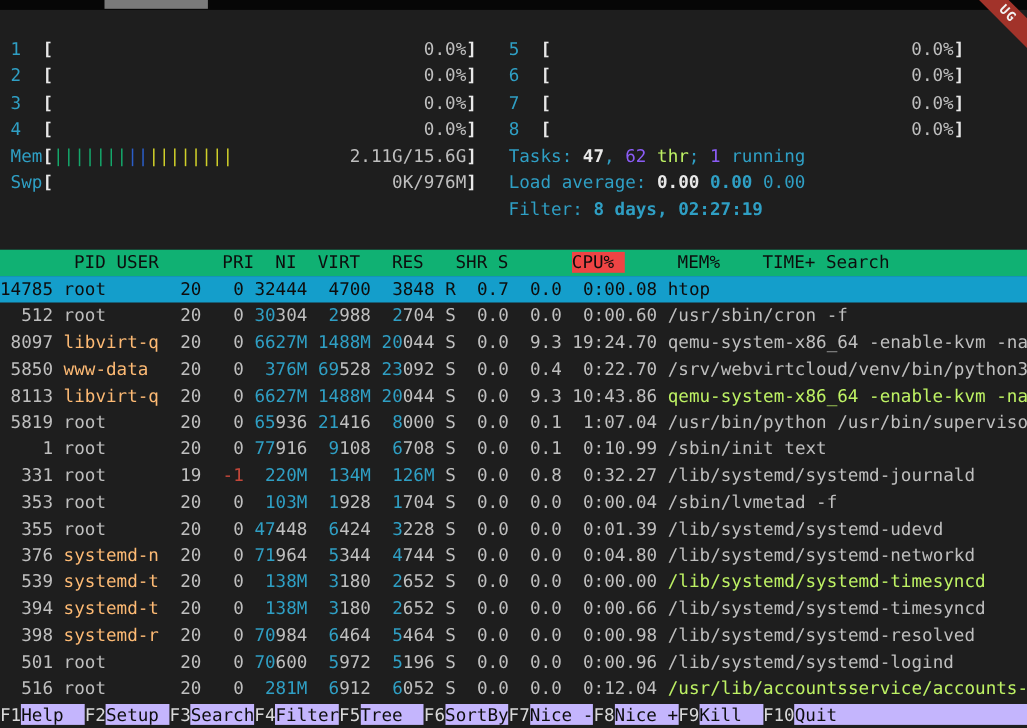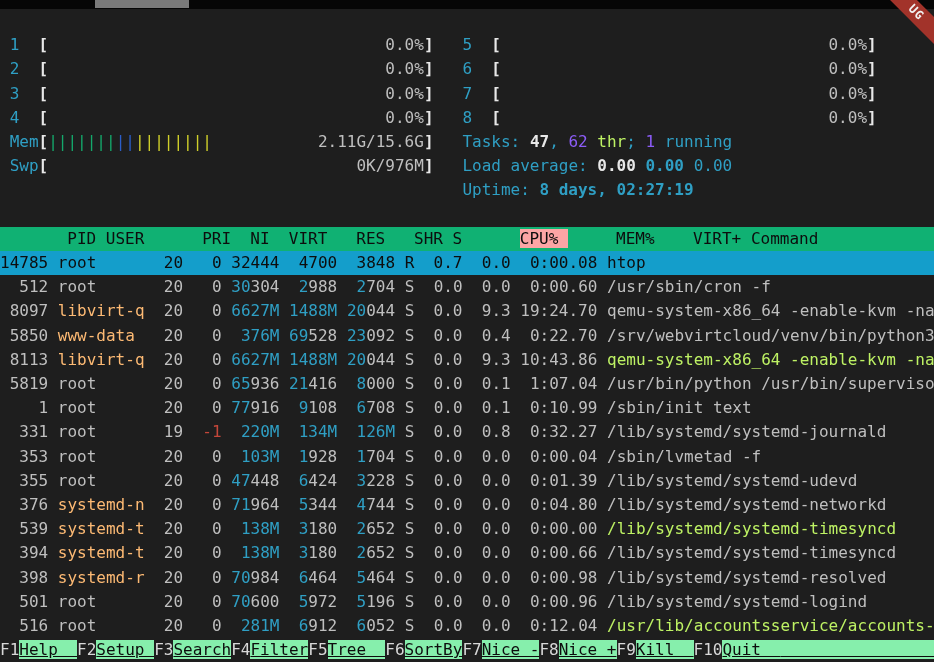--- a/index.html
+++ b/index.html
@@ -18,44 +18,44 @@
   .B {color:#e8e8e8;font-weight:bold;}
   .g {color:#bef264;}
   .gB{color:#8b5cf6;font-weight:normal;}
   .d {color:#fdba74;}
   .r {color:#c4473a;}
   .mg{color:#14a86b;}
   .mb{color:#2b5ec9;}
   .my{color:#d0d02a;}
   .hdr{background:#10b173;}
   .hdr span{color:#0d0d0d;margin-left:48px;}
-  .hdr .sortcell{background:#fca5a5;}
+  .hdr .sortcell{background:#ef4444;}
   .sel{background:#149ecb;}
   .sel span{color:#0d0d0d !important;}
   .fk{color:#d8d8d8;}
-  .fa{background:#86efac;color:#0d0d0d;text-decoration:underline;}
+  .fa{background:#c4b5fd;color:#0d0d0d;}
 </style>
 </head>
 <body>
 
 <div class="screen">
   <div class="topstrip"></div>
   <div class="toptab"></div>
   <div class="ribbon"><span>UG</span></div>
   <div id="term">
       <div class="line" style="top: 9px;"><span></span></div>
       <div class="line" style="top: 33.2px;"><span> </span><span class="c">1  </span><span class="B">[</span><span class="w">                                   0.0%</span><span class="B">]</span><span>   </span><span class="c">5  </span><span class="B">[</span><span class="w">                                  0.0%</span><span class="B">]</span><span>         </span></div>
       <div class="line" style="top: 57.4px;"><span> </span><span class="c">2  </span><span class="B">[</span><span class="w">                                   0.0%</span><span class="B">]</span><span>   </span><span class="c">6  </span><span class="B">[</span><span class="w">                                  0.0%</span><span class="B">]</span><span>         </span></div>
       <div class="line" style="top: 81.6px;"><span> </span><span class="c">3  </span><span class="B">[</span><span class="w">                                   0.0%</span><span class="B">]</span><span>   </span><span class="c">7  </span><span class="B">[</span><span class="w">                                  0.0%</span><span class="B">]</span><span>         </span></div>
       <div class="line" style="top: 105.8px;"><span> </span><span class="c">4  </span><span class="B">[</span><span class="w">                                   0.0%</span><span class="B">]</span><span>   </span><span class="c">8  </span><span class="B">[</span><span class="w">                                  0.0%</span><span class="B">]</span><span>         </span></div>
       <div class="line" style="top: 130px;"><span> </span><span class="c">Mem</span><span class="B">[</span><span class="mg">|||||||</span><span class="mb">||</span><span class="my">||||||||</span><span>           </span><span class="w">2.11G/15.6G</span><span class="B">]</span><span>   </span><span class="c">Tasks: </span><span class="B">47</span><span class="c">, </span><span class="gB">62</span><span class="g"> thr</span><span class="c">; </span><span class="gB">1</span><span class="c"> running</span><span>                        </span></div>
       <div class="line" style="top: 154.2px;"><span> </span><span class="c">Swp</span><span class="B">[</span><span>                                </span><span class="w">0K/976M</span><span class="B">]</span><span>   </span><span class="c">Load average: </span><span class="B">0.00</span><span> </span><span class="cB">0.00</span><span> </span><span class="c">0.00</span><span>                        </span></div>
-      <div class="line" style="top: 178.4px;"><span>                                                </span><span class="c">Uptime: </span><span class="cB">8 days, 02:27:19</span><span>                            </span></div>
+      <div class="line" style="top: 178.4px;"><span>                                                </span><span class="c">Filter: </span><span class="cB">8 days, 02:27:19</span><span>                            </span></div>
       <div class="line" style="top: 202.6px;"><span></span></div>
-      <div class="line hdr" style="top: 226.8px;"><span>  PID USER      PRI  NI  VIRT   RES   SHR S </span><span class="sortcell">CPU% </span><span>MEM%    VIRT+ Command</span><span>                              </span></div>
+      <div class="line hdr" style="top: 226.8px;"><span>  PID USER      PRI  NI  VIRT   RES   SHR S </span><span class="sortcell">CPU% </span><span>MEM%    TIME+ Search</span><span>                              </span></div>
       <div class="line sel" style="top: 251px;"><span class="w">14785</span><span> </span><span class="w">root     </span><span> </span><span class="w"> 20</span><span> </span><span class="w">  0</span><span> </span><span></span><span class="c"></span><span class="w">32444</span><span> </span><span> </span><span class="c"></span><span class="w">4700</span><span> </span><span> </span><span class="c"></span><span class="w">3848</span><span> </span><span class="w">R</span><span> </span><span class="w"> 0.7</span><span> </span><span class="w"> 0.0</span><span> </span><span class="w"> 0:00.08</span><span> </span><span class="w">htop</span><span>                                 </span></div>
       <div class="line" style="top: 275.2px;"><span class="w">  512</span><span> </span><span class="w">root     </span><span> </span><span class="w"> 20</span><span> </span><span class="w">  0</span><span> </span><span></span><span class="c">30</span><span class="w">304</span><span> </span><span> </span><span class="c">2</span><span class="w">988</span><span> </span><span> </span><span class="c">2</span><span class="w">704</span><span> </span><span class="w">S</span><span> </span><span class="w"> 0.0</span><span> </span><span class="w"> 0.0</span><span> </span><span class="w"> 0:00.60</span><span> </span><span class="w">/usr/sbin/cron -f</span><span>                    </span></div>
       <div class="line" style="top: 299.4px;"><span class="w"> 8097</span><span> </span><span class="d">libvirt-q</span><span> </span><span class="w"> 20</span><span> </span><span class="w">  0</span><span> </span><span></span><span class="c">6627M</span><span class="w"></span><span> </span><span></span><span class="c">1488M</span><span class="w"></span><span> </span><span></span><span class="c">20</span><span class="w">044</span><span> </span><span class="w">S</span><span> </span><span class="w"> 0.0</span><span> </span><span class="w"> 9.3</span><span> </span><span class="w">19:24.70</span><span> </span><span class="w">qemu-system-x86_64 -enable-kvm -na</span></div>
       <div class="line" style="top: 323.6px;"><span class="w"> 5850</span><span> </span><span class="d">www-data </span><span> </span><span class="w"> 20</span><span> </span><span class="w">  0</span><span> </span><span> </span><span class="c">376M</span><span class="w"></span><span> </span><span></span><span class="c">69</span><span class="w">528</span><span> </span><span></span><span class="c">23</span><span class="w">092</span><span> </span><span class="w">S</span><span> </span><span class="w"> 0.0</span><span> </span><span class="w"> 0.4</span><span> </span><span class="w"> 0:22.70</span><span> </span><span class="w">/srv/webvirtcloud/venv/bin/python3</span></div>
       <div class="line" style="top: 347.8px;"><span class="w"> 8113</span><span> </span><span class="d">libvirt-q</span><span> </span><span class="w"> 20</span><span> </span><span class="w">  0</span><span> </span><span></span><span class="c">6627M</span><span class="w"></span><span> </span><span></span><span class="c">1488M</span><span class="w"></span><span> </span><span></span><span class="c">20</span><span class="w">044</span><span> </span><span class="w">S</span><span> </span><span class="w"> 0.0</span><span> </span><span class="w"> 9.3</span><span> </span><span class="w">10:43.86</span><span> </span><span class="g">qemu-system-x86_64 -enable-kvm -na</span></div>
       <div class="line" style="top: 372px;"><span class="w"> 5819</span><span> </span><span class="w">root     </span><span> </span><span class="w"> 20</span><span> </span><span class="w">  0</span><span> </span><span></span><span class="c">65</span><span class="w">936</span><span> </span><span></span><span class="c">21</span><span class="w">416</span><span> </span><span> </span><span class="c">8</span><span class="w">000</span><span> </span><span class="w">S</span><span> </span><span class="w"> 0.0</span><span> </span><span class="w"> 0.1</span><span> </span><span class="w"> 1:07.04</span><span> </span><span class="w">/usr/bin/python /usr/bin/superviso</span></div>
       <div class="line" style="top: 396.2px;"><span class="w">    1</span><span> </span><span class="w">root     </span><span> </span><span class="w"> 20</span><span> </span><span class="w">  0</span><span> </span><span></span><span class="c">77</span><span class="w">916</span><span> </span><span> </span><span class="c">9</span><span class="w">108</span><span> </span><span> </span><span class="c">6</span><span class="w">708</span><span> </span><span class="w">S</span><span> </span><span class="w"> 0.0</span><span> </span><span class="w"> 0.1</span><span> </span><span class="w"> 0:10.99</span><span> </span><span class="w">/sbin/init text</span><span>                      </span></div>
       <div class="line" style="top: 420.4px;"><span class="w">  331</span><span> </span><span class="w">root     </span><span> </span><span class="w"> 19</span><span> </span><span class="r"> -1</span><span> </span><span> </span><span class="c">220M</span><span class="w"></span><span> </span><span> </span><span class="c">134M</span><span class="w"></span><span> </span><span> </span><span class="c">126M</span><span class="w"></span><span> </span><span class="w">S</span><span> </span><span class="w"> 0.0</span><span> </span><span class="w"> 0.8</span><span> </span><span class="w"> 0:32.27</span><span> </span><span class="w">/lib/systemd/systemd-journald</span><span>        </span></div>
       <div class="line" style="top: 444.6px;"><span class="w">  353</span><span> </span><span class="w">root     </span><span> </span><span class="w"> 20</span><span> </span><span class="w">  0</span><span> </span><span> </span><span class="c">103M</span><span class="w"></span><span> </span><span> </span><span class="c">1</span><span class="w">928</span><span> </span><span> </span><span class="c">1</span><span class="w">704</span><span> </span><span class="w">S</span><span> </span><span class="w"> 0.0</span><span> </span><span class="w"> 0.0</span><span> </span><span class="w"> 0:00.04</span><span> </span><span class="w">/sbin/lvmetad -f</span><span>                     </span></div>
       <div class="line" style="top: 468.8px;"><span class="w">  355</span><span> </span><span class="w">root     </span><span> </span><span class="w"> 20</span><span> </span><span class="w">  0</span><span> </span><span></span><span class="c">47</span><span class="w">448</span><span> </span><span> </span><span class="c">6</span><span class="w">424</span><span> </span><span> </span><span class="c">3</span><span class="w">228</span><span> </span><span class="w">S</span><span> </span><span class="w"> 0.0</span><span> </span><span class="w"> 0.0</span><span> </span><span class="w"> 0:01.39</span><span> </span><span class="w">/lib/systemd/systemd-udevd</span><span>           </span></div>

